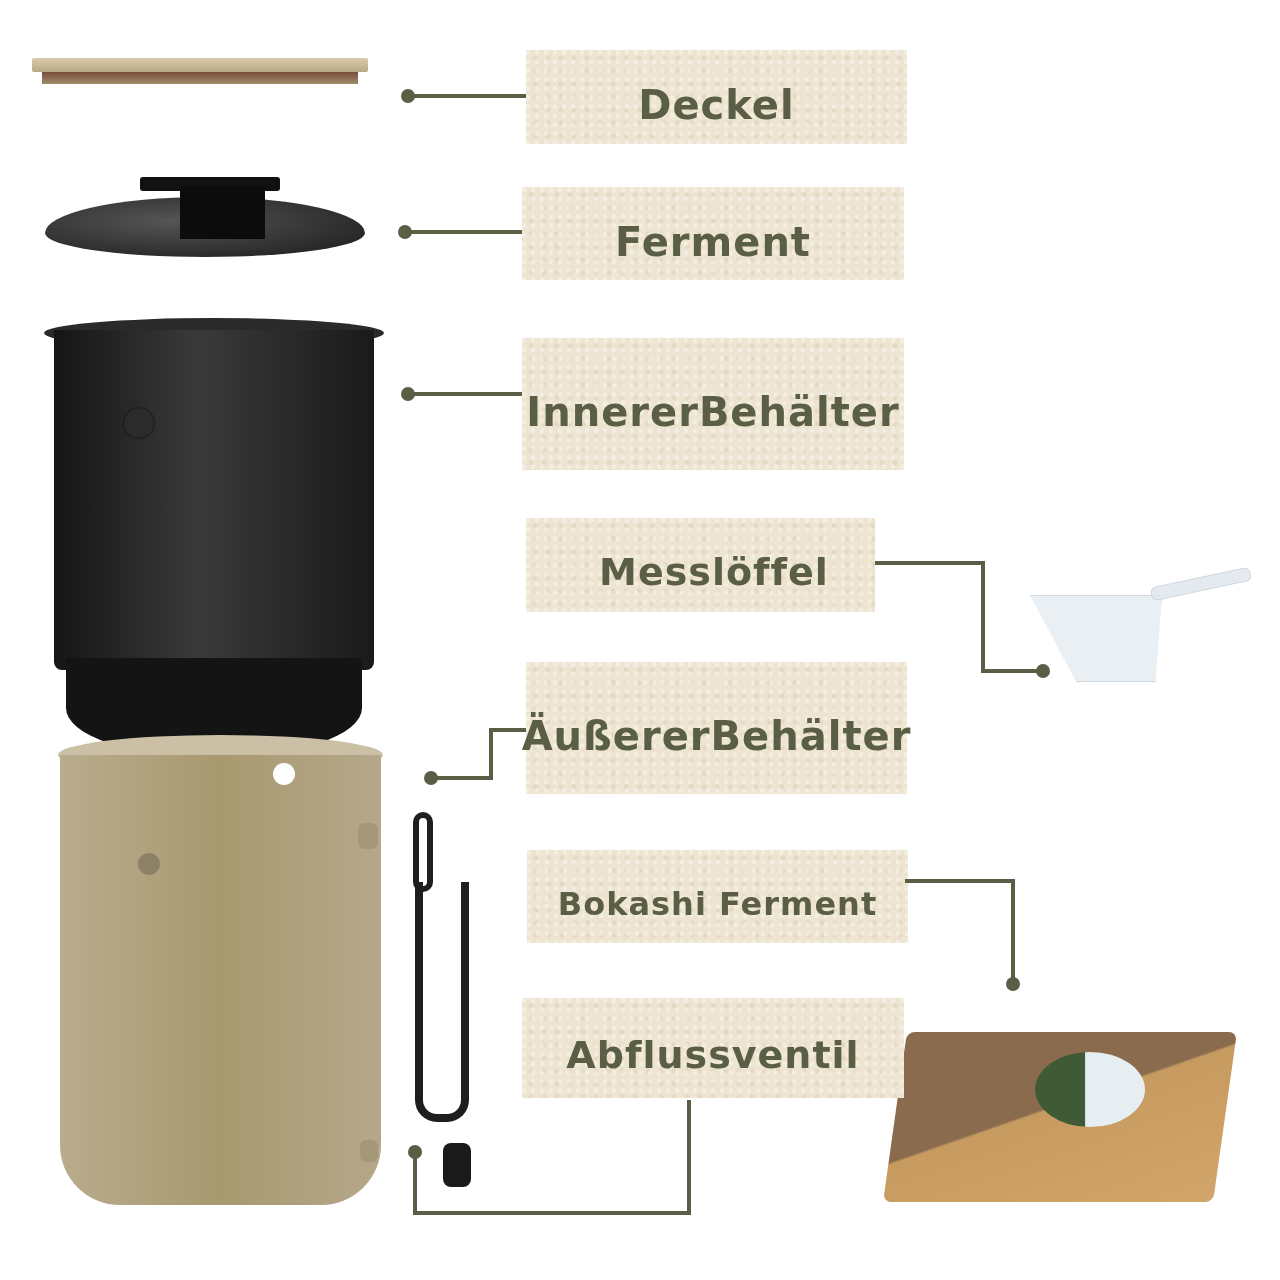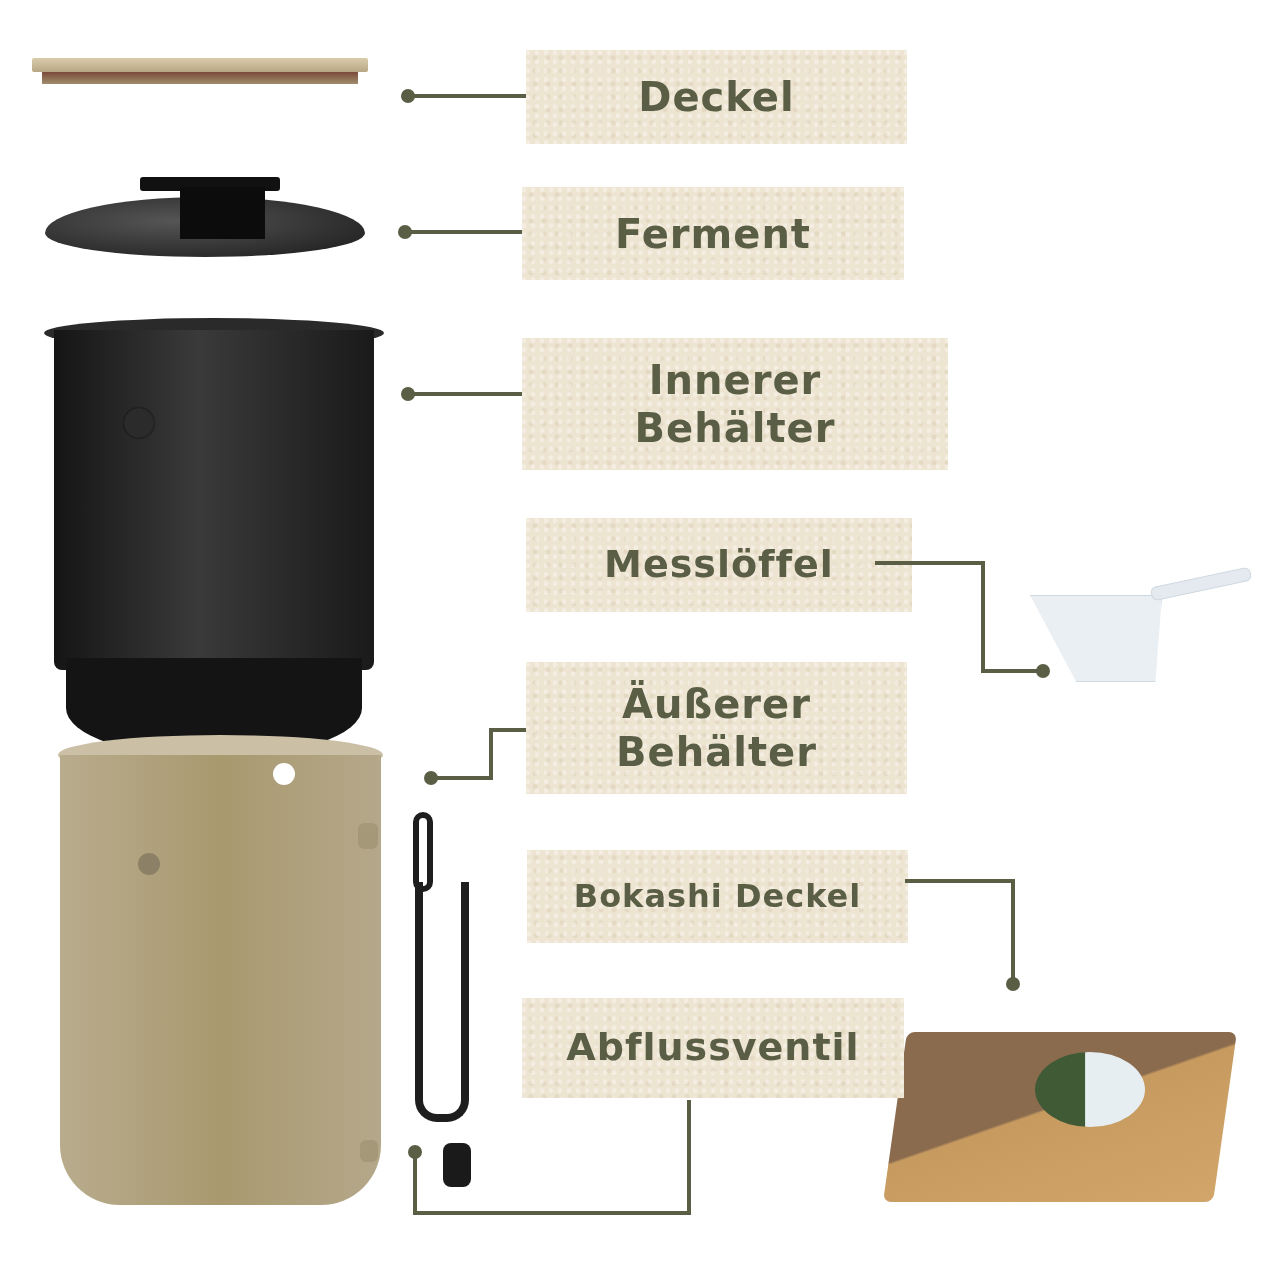--- a/index.html
+++ b/index.html
@@ -3,21 +3,21 @@
 <meta charset="utf-8">
 <style>
   html,body{margin:0;padding:0;background:#ffffff;}
   body{width:1280px;height:1280px;position:relative;overflow:hidden;font-family:"DejaVu Sans",sans-serif;}
   .label-box{position:absolute;background:#ede4d2;
     background-image:radial-gradient(circle at 20% 30%,rgba(255,255,255,0.35) 0 2px,transparent 3px),
                      radial-gradient(circle at 70% 60%,rgba(200,185,150,0.25) 0 2px,transparent 3px);
     background-size:9px 9px,13px 13px;
     display:flex;align-items:center;justify-content:center;text-align:center;
     color:#5a5e45;font-weight:bold;letter-spacing:1px;line-height:1.2;}
-  .label-box span{display:block;}
+  .label-box span{display:block;margin-top:16px;}
   .line{position:absolute;background:#5a5e45;}
   .dot{position:absolute;width:14px;height:14px;border-radius:50%;background:#5a5e45;}
   .obj{position:absolute;}
 </style>
 </head>
 <body>
 
 <div class="obj" style="left:32px;top:58px;width:336px;height:32px;">
   <div style="height:14px;background:linear-gradient(#d9cbab,#b8a784);border-radius:2px;"></div>
   <div style="margin:0 10px;height:12px;background:linear-gradient(#7a4a3a,#a08d6c);"></div>
@@ -69,44 +69,44 @@
 </div>
 
 <div class="dot" style="left:398px;top:225px;"></div>
 <div class="line" style="left:405px;top:230px;width:180px;height:4px;"></div>
 <div class="label-box" style="left:522px;top:187px;width:382px;height:93px;font-size:40px;">
   <span>Ferment</span>
 </div>
 
 <div class="dot" style="left:401px;top:387px;"></div>
 <div class="line" style="left:408px;top:392px;width:180px;height:4px;"></div>
-<div class="label-box" style="left:522px;top:338px;width:426px;height:132px;font-size:40px;flex-direction:column;">
+<div class="label-box" style="left:522px;top:338px;width:382px;height:132px;font-size:40px;flex-direction:row;">
   <span>Innerer</span>
   <span>Behälter</span>
 </div>
 
-<div class="label-box" style="left:526px;top:518px;width:386px;height:94px;font-size:38px;">
+<div class="label-box" style="left:526px;top:518px;width:322px;height:94px;font-size:38px;padding-left:27px;">
   <span>Messlöffel</span>
 </div>
 <div class="line" style="left:875px;top:561px;width:110px;height:4px;"></div>
 <div class="line" style="left:981px;top:561px;width:4px;height:112px;"></div>
 <div class="line" style="left:981px;top:669px;width:60px;height:4px;"></div>
 <div class="dot" style="left:1036px;top:664px;"></div>
 
 <div class="dot" style="left:424px;top:771px;"></div>
 <div class="line" style="left:431px;top:776px;width:62px;height:4px;"></div>
 <div class="line" style="left:489px;top:728px;width:4px;height:52px;"></div>
 <div class="line" style="left:489px;top:728px;width:110px;height:4px;"></div>
-<div class="label-box" style="left:526px;top:662px;width:381px;height:132px;font-size:40px;flex-direction:column;">
+<div class="label-box" style="left:526px;top:662px;width:381px;height:132px;font-size:40px;">
   <span>Äußerer</span>
   <span>Behälter</span>
 </div>
 
 <div class="label-box" style="left:527px;top:850px;width:381px;height:93px;font-size:32px;">
-  <span>Bokashi Deckel</span>
+  <span>Bokashi Ferment</span>
 </div>
 <div class="line" style="left:905px;top:879px;width:110px;height:4px;"></div>
 <div class="line" style="left:1011px;top:879px;width:4px;height:104px;"></div>
 <div class="dot" style="left:1006px;top:977px;"></div>
 
 <div class="label-box" style="left:522px;top:998px;width:382px;height:100px;font-size:38px;">
   <span>Abflussventil</span>
 </div>
 <div class="dot" style="left:408px;top:1145px;"></div>
 <div class="line" style="left:413px;top:1152px;width:4px;height:63px;"></div>

